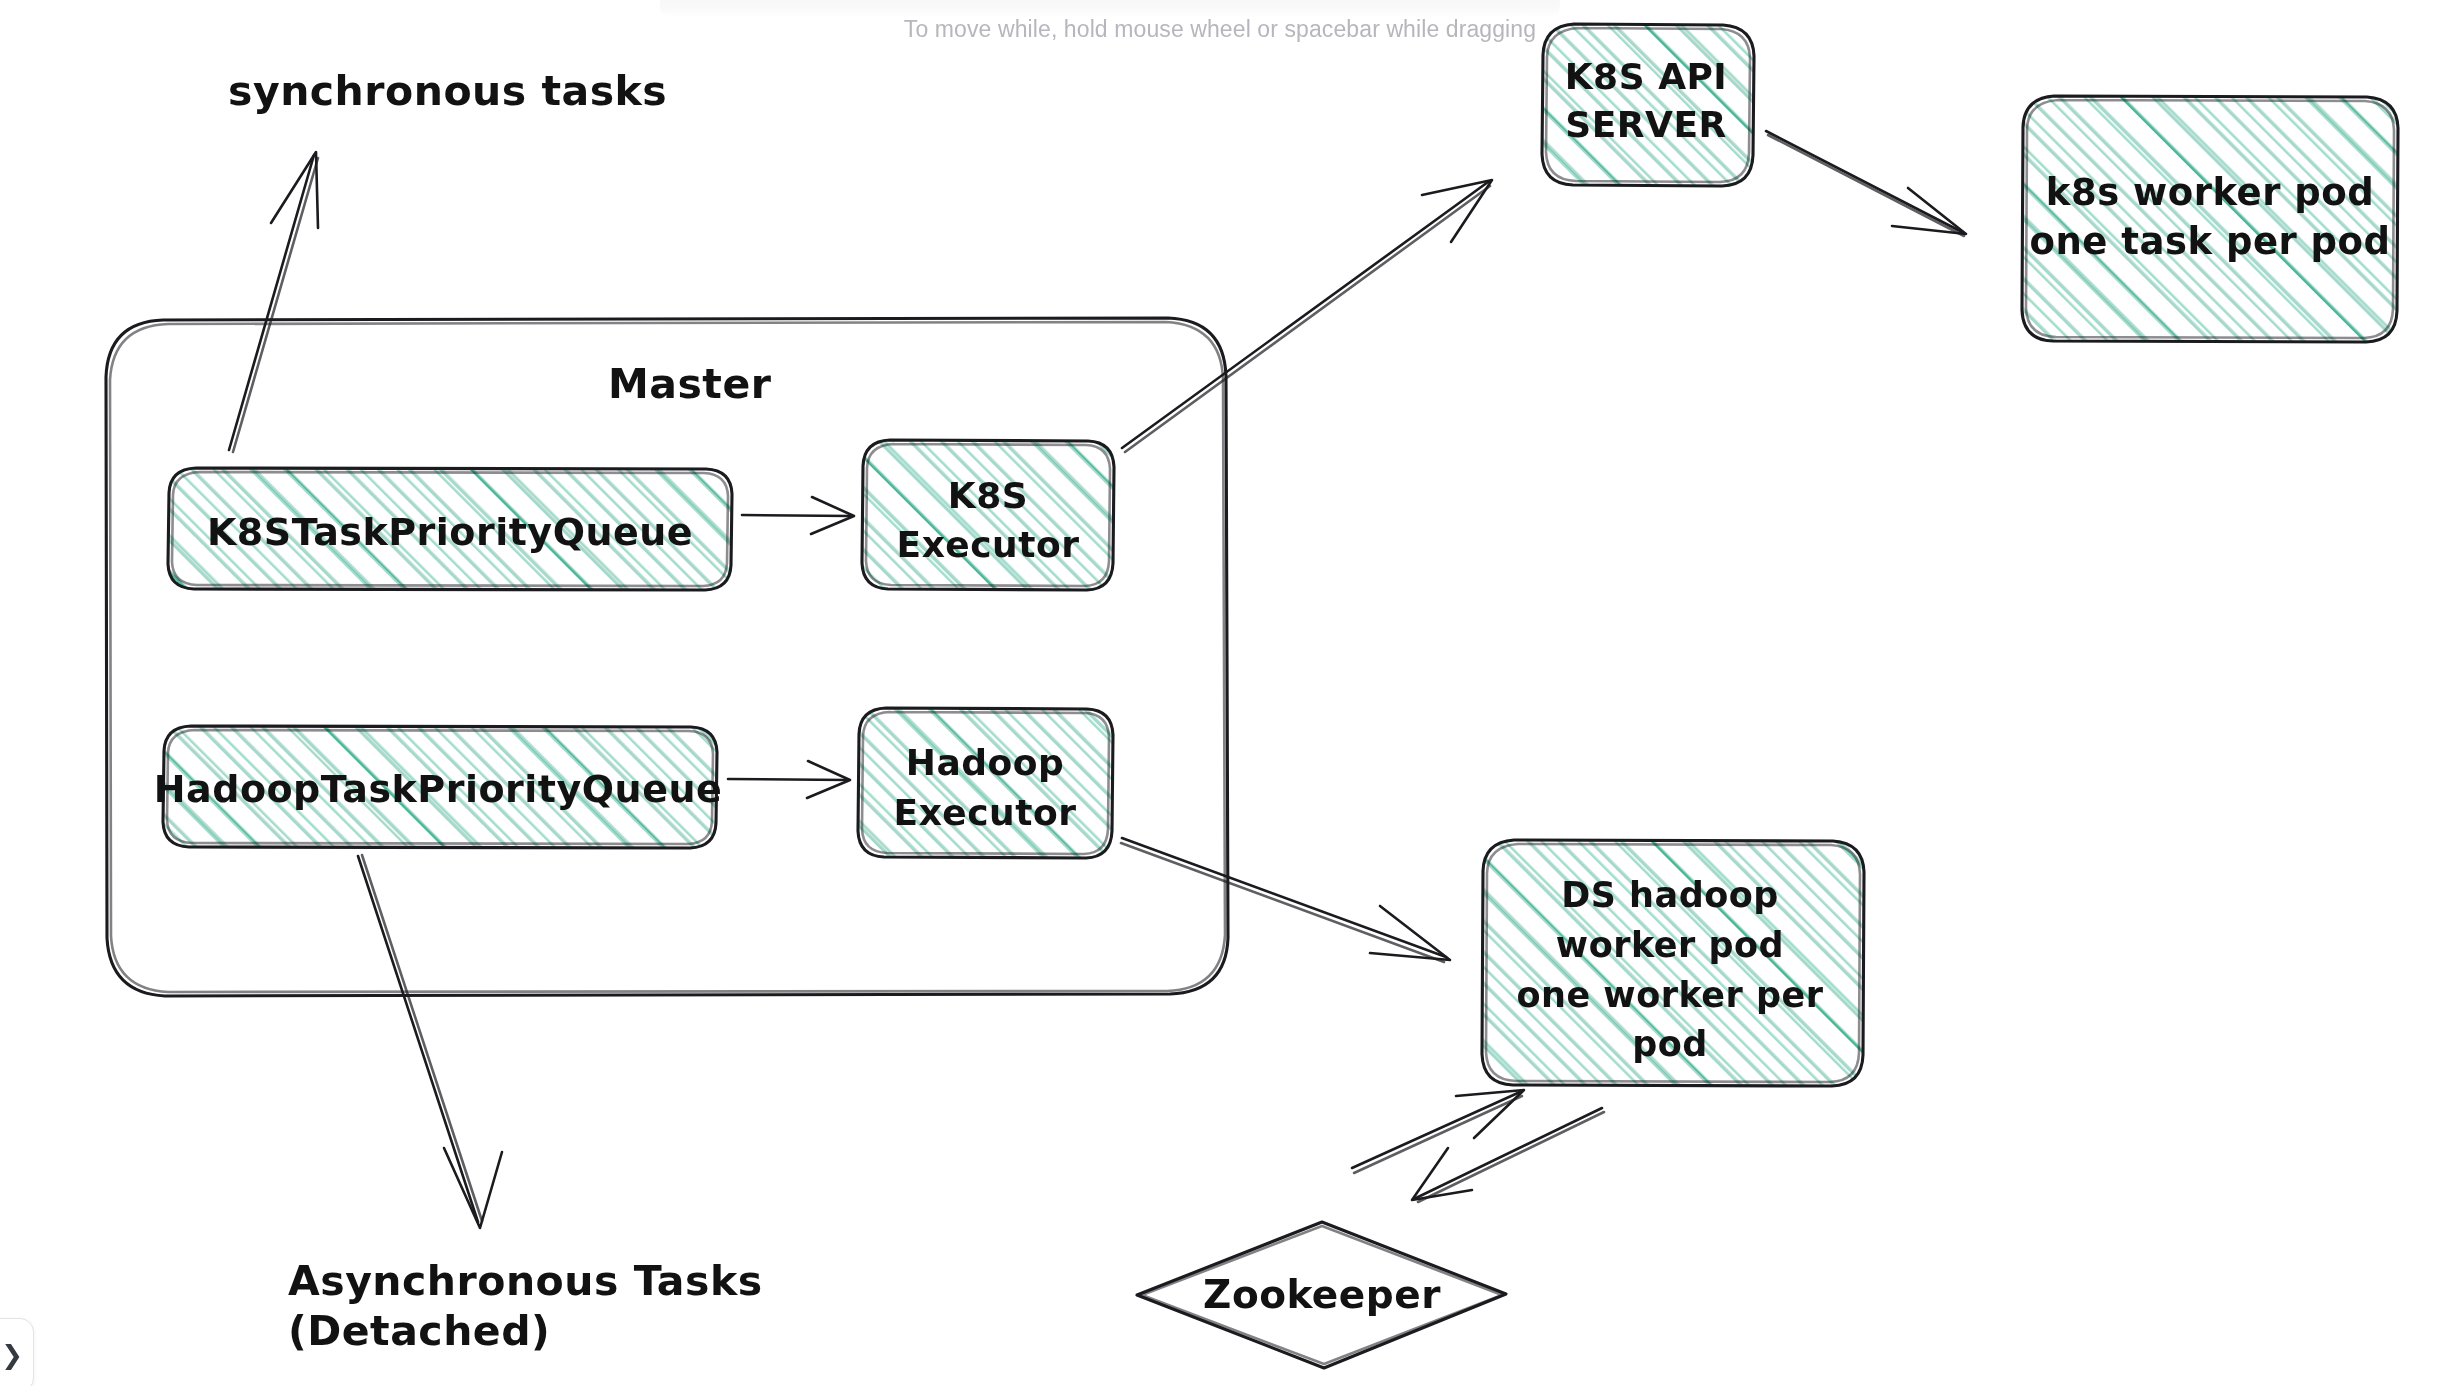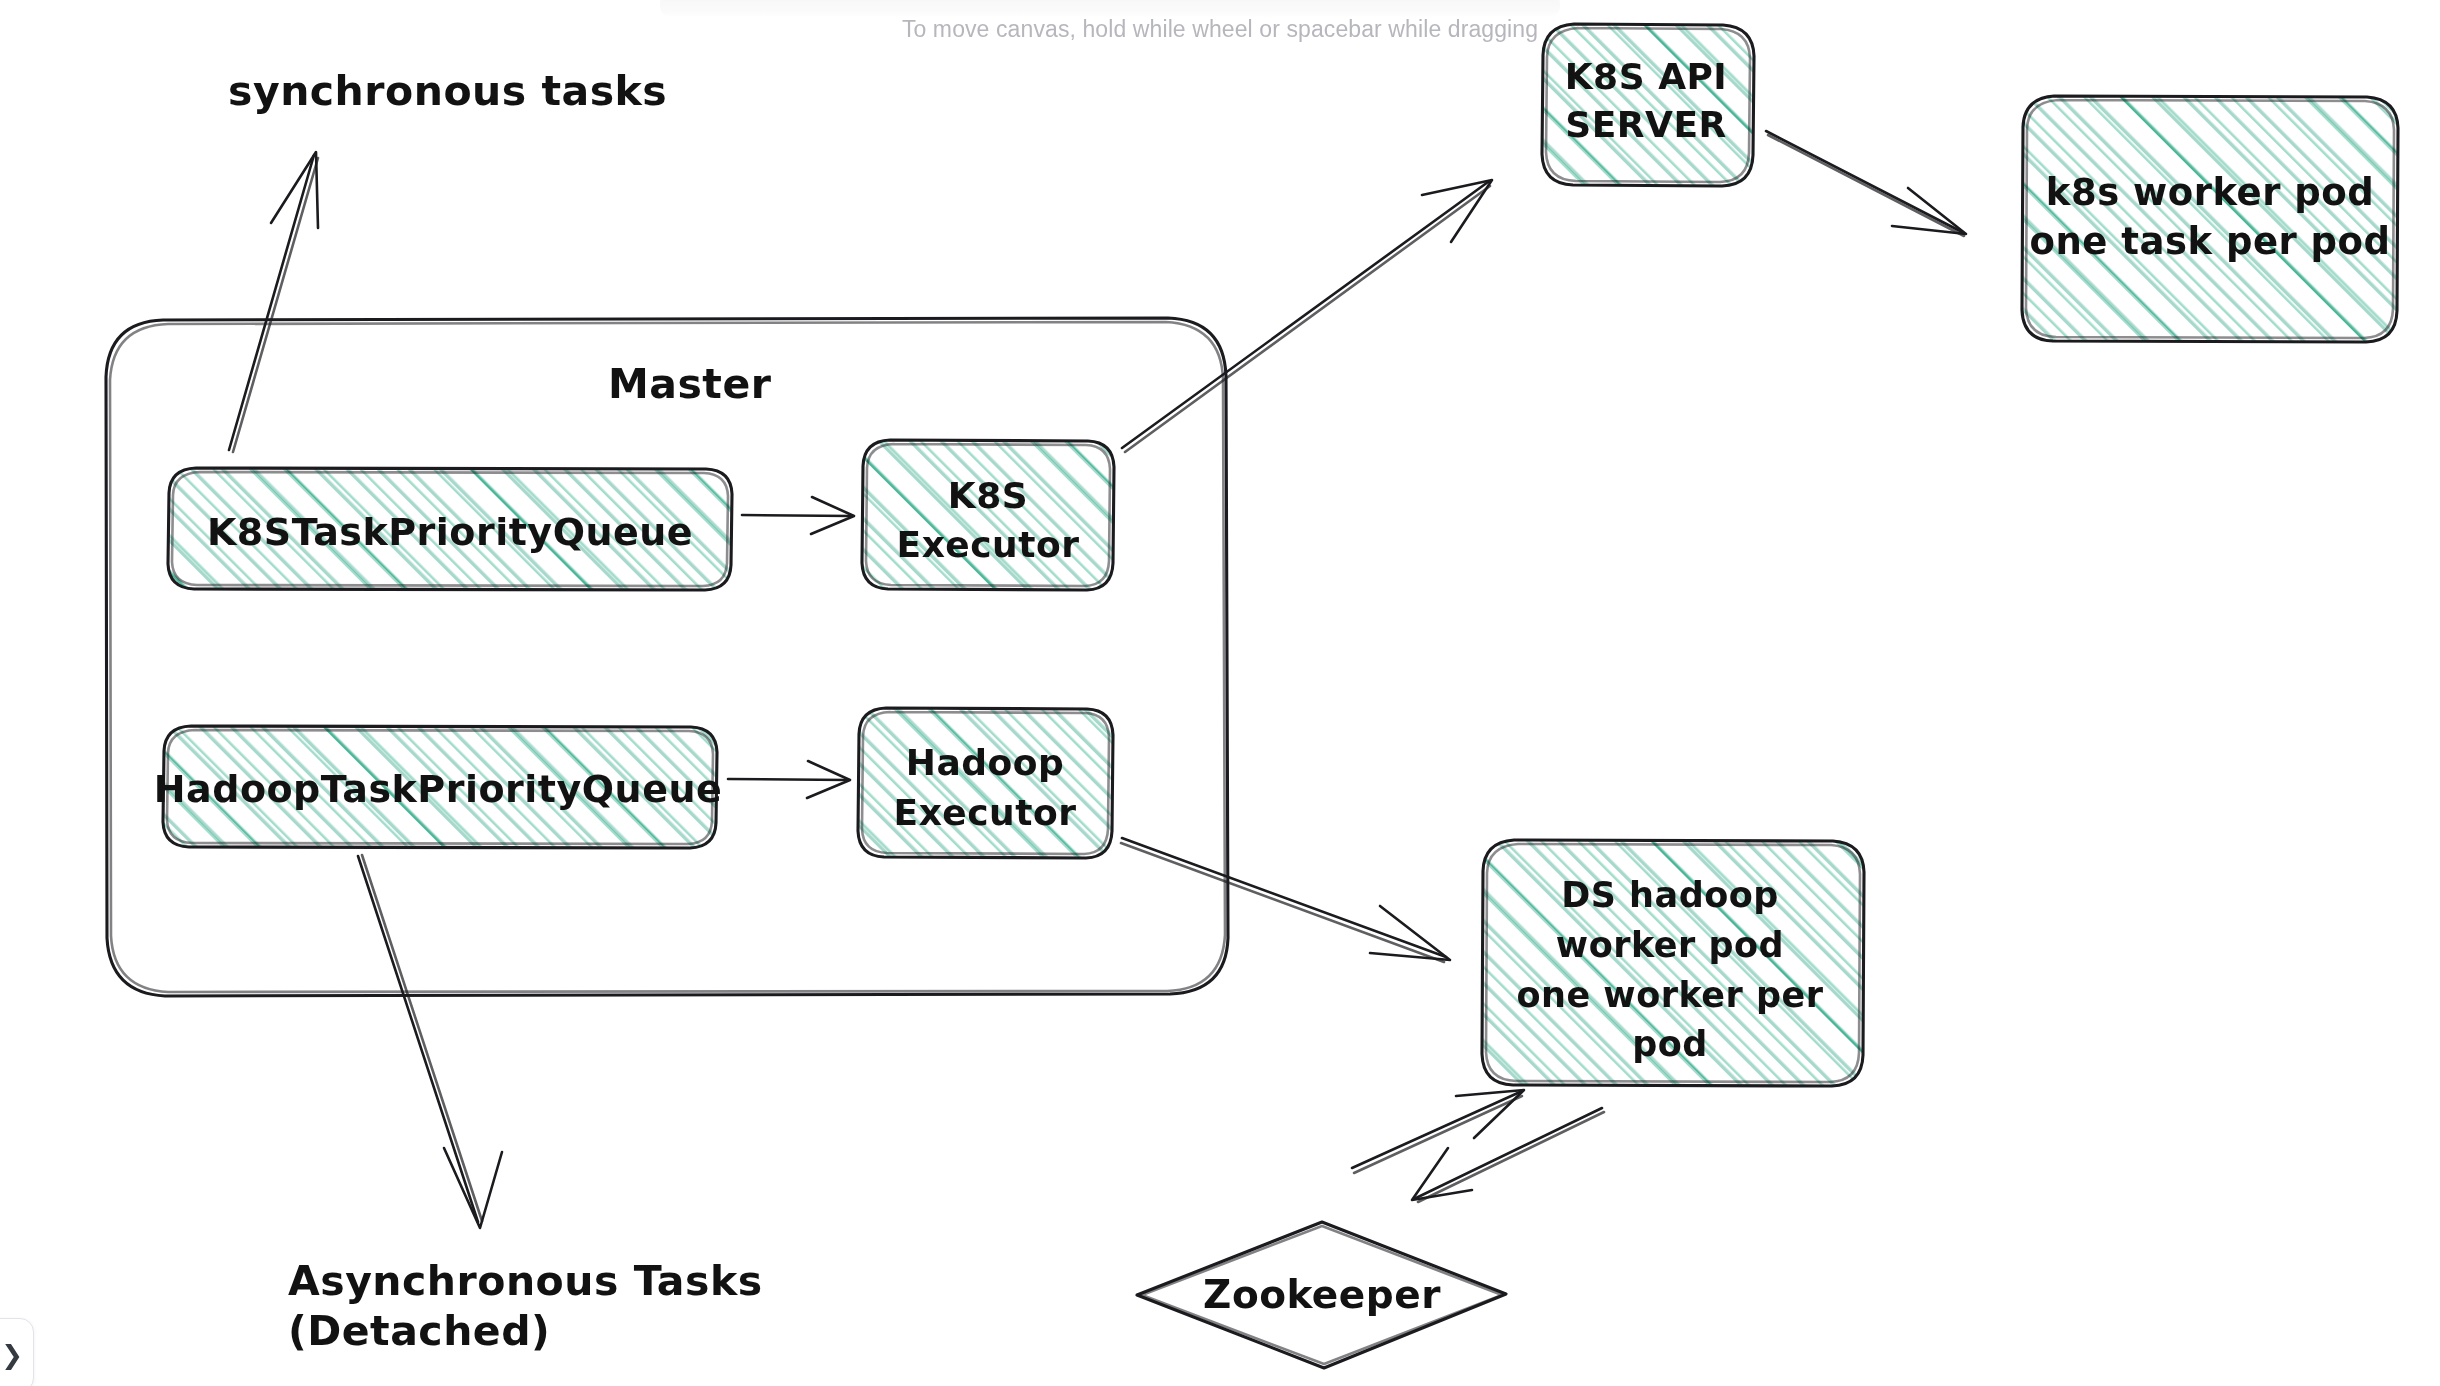--- a/index.html
+++ b/index.html
@@ -91,21 +91,21 @@
     stroke-linejoin: round;
   }
 </style>
 </head>
 <body>
 
 <div id="canvas-root">
 
   <div class="toolbar-ghost"></div>
 
-  <div class="hint-text">To move canvas, hold while wheel or spacebar while dragging</div>
+  <div class="hint-text">To move while, hold mouse wheel or spacebar while dragging</div>
 
   <svg class="scene" viewBox="0 0 2440 1386">
     <defs>
       <pattern id="hachure" width="22" height="22" patternUnits="userSpaceOnUse" patternTransform="rotate(-45)">
         <rect width="22" height="22" fill="#ffffff"></rect>
         <line x1="0" y1="0" x2="0" y2="22" stroke="#3aab8e" stroke-width="7"></line>
       </pattern>
       <pattern id="hachure2" width="26" height="26" patternUnits="userSpaceOnUse" patternTransform="rotate(-45)">
         <rect width="26" height="26" fill="#ffffff"></rect>
         <line x1="0" y1="0" x2="0" y2="26" stroke="#55bfa0" stroke-width="5"></line>

